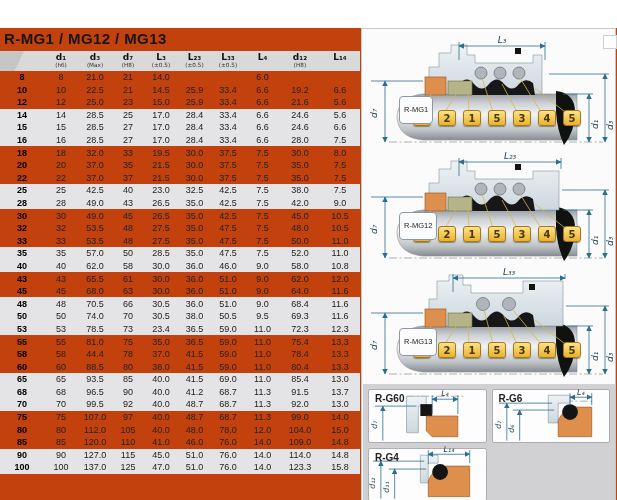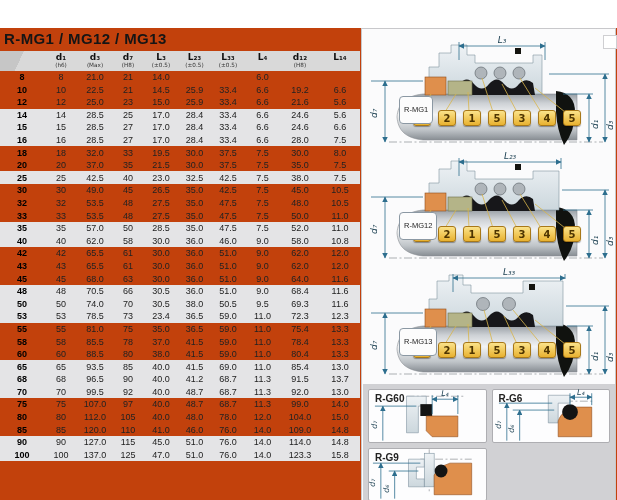--- a/index.html
+++ b/index.html
@@ -190,31 +190,55 @@
           <td>20</td>
           <td>37.0</td>
           <td>35</td>
           <td>21.5</td>
           <td>30.0</td>
           <td>37.5</td>
           <td>7.5</td>
           <td>35.0</td>
           <td>7.5</td>
         </tr>
+        <tr>
+          <td class="c0">22</td>
+          <td>22</td>
+          <td>37.0</td>
+          <td>37</td>
+          <td>21.5</td>
+          <td>30.0</td>
+          <td>37.5</td>
+          <td>7.5</td>
+          <td>35.0</td>
+          <td>7.5</td>
+        </tr>
         <tr class="band">
           <td class="c0">25</td>
           <td>25</td>
           <td>42.5</td>
           <td>40</td>
           <td>23.0</td>
           <td>32.5</td>
           <td>42.5</td>
           <td>7.5</td>
           <td>38.0</td>
           <td>7.5</td>
+        </tr>
+        <tr class="band">
+          <td class="c0">28</td>
+          <td>28</td>
+          <td>49.0</td>
+          <td>43</td>
+          <td>26.5</td>
+          <td>35.0</td>
+          <td>42.5</td>
+          <td>7.5</td>
+          <td>42.0</td>
+          <td>9.0</td>
         </tr>
         <tr>
           <td class="c0">30</td>
           <td>30</td>
           <td>49.0</td>
           <td>45</td>
           <td>26.5</td>
           <td>35.0</td>
           <td>42.5</td>
           <td>7.5</td>
@@ -263,32 +287,20 @@
           <td>62.0</td>
           <td>58</td>
           <td>30.0</td>
           <td>36.0</td>
           <td>46.0</td>
           <td>9.0</td>
           <td>58.0</td>
           <td>10.8</td>
         </tr>
         <tr>
-          <td class="c0">42</td>
-          <td>42</td>
-          <td>65.5</td>
-          <td>61</td>
-          <td>30.0</td>
-          <td>36.0</td>
-          <td>51.0</td>
-          <td>9.0</td>
-          <td>62.0</td>
-          <td>12.0</td>
-        </tr>
-        <tr>
           <td class="c0">43</td>
           <td>43</td>
           <td>65.5</td>
           <td>61</td>
           <td>30.0</td>
           <td>36.0</td>
           <td>51.0</td>
           <td>9.0</td>
           <td>62.0</td>
           <td>12.0</td>
@@ -349,21 +361,21 @@
           <td>35.0</td>
           <td>36.5</td>
           <td>59.0</td>
           <td>11.0</td>
           <td>75.4</td>
           <td>13.3</td>
         </tr>
         <tr>
           <td class="c0">58</td>
           <td>58</td>
-          <td>85.5</td>
+          <td>44.4</td>
           <td>78</td>
           <td>37.0</td>
           <td>41.5</td>
           <td>59.0</td>
           <td>11.0</td>
           <td>78.4</td>
           <td>13.3</td>
         </tr>
         <tr>
           <td class="c0">60</td>
@@ -670,36 +682,37 @@
             <line x1="27" y1="21" x2="27" y2="52" marker-start="url(#arr)"></line>
             <text transform="rotate(-90 21 44)" x="21" y="44">d₆</text>
             <line x1="78" y1="4" x2="78" y2="16"></line>
               <line x1="100" y1="4" x2="100" y2="16"></line>
             <line x1="78" y1="8" x2="100" y2="8" marker-start="url(#arr)" marker-end="url(#arr)"></line>
             <text x="89" y="6" text-anchor="middle">L₄</text>
           </g>
         </svg>
       </div>
 
-
       <div class="seat">
-        <div class="seatlabel">R-G9</div>
+        <div class="seatlabel">R-G4</div>
         <svg viewBox="0 0 118 52">
-          <line class="cl" x1="52" y1="12" x2="104" y2="12"></line>
-          <line class="cl" x1="61" y1="2" x2="61" y2="46"></line>
-          <rect x="56" y="6" width="10" height="34" fill="url(#gBody)" stroke="#7f93a0" stroke-width="0.6"></rect>
-          <path d="M40,12 L56,12 L56,20 L48,20 L48,32 L56,32 L56,40 L40,40 Z" fill="url(#gBody)" stroke="#7f93a0" stroke-width="0.6"></path>
-          <path d="M66,28 L72,20 L82,16 L104,16 L104,48 L66,48 Z" fill="#df8f4c" stroke="#8f4d1d" stroke-width="0.6"></path>
-          <circle cx="73" cy="24" r="6.5" fill="#141414"></circle>
+          <path d="M52,8 L70,8 L70,16 L60,16 L60,36 L52,36 Z" fill="url(#gBody)" stroke="#7f93a0" stroke-width="0.6"></path>
+          <path d="M60,34 C63,26 69,21 78,19 L102,19 L102,50 L60,50 Z" fill="#df8f4c" stroke="#8f4d1d" stroke-width="0.6"></path>
+          <circle cx="72" cy="25" r="8" fill="#141414"></circle>
           <g class="sdim">
-            <line x1="4" y1="16" x2="52" y2="16"></line>
-            <line x1="12" y1="16" x2="12" y2="52" marker-start="url(#arr)"></line>
-            <text transform="rotate(-90 6 40)" x="6" y="40">d₇</text>
-            <line x1="20" y1="24" x2="50" y2="24"></line>
-            <line x1="26" y1="24" x2="26" y2="52" marker-start="url(#arr)"></line>
-            <text transform="rotate(-90 20 46)" x="20" y="46">d₆</text>
+            <line x1="4" y1="14" x2="56" y2="14"></line>
+            <line x1="12" y1="14" x2="12" y2="52" marker-start="url(#arr)"></line>
+            <text transform="rotate(-90 6 42)" x="6" y="42">d₁₂</text>
+            <line x1="20" y1="22" x2="58" y2="22"></line>
+            <line x1="26" y1="22" x2="26" y2="52" marker-start="url(#arr)"></line>
+            <text transform="rotate(-90 20 46)" x="20" y="46">d₁₁</text>
+            <line x1="60" y1="3" x2="60" y2="17"></line>
+              <line x1="102" y1="3" x2="102" y2="16"></line>
+            <line x1="60" y1="7" x2="102" y2="7" marker-start="url(#arr)" marker-end="url(#arr)"></line>
+            <text x="81" y="5" text-anchor="middle">L₁₄</text>
           </g>
         </svg>
       </div>
 
+
     </div>
   </div>
 </div>
 
 </body></html>

